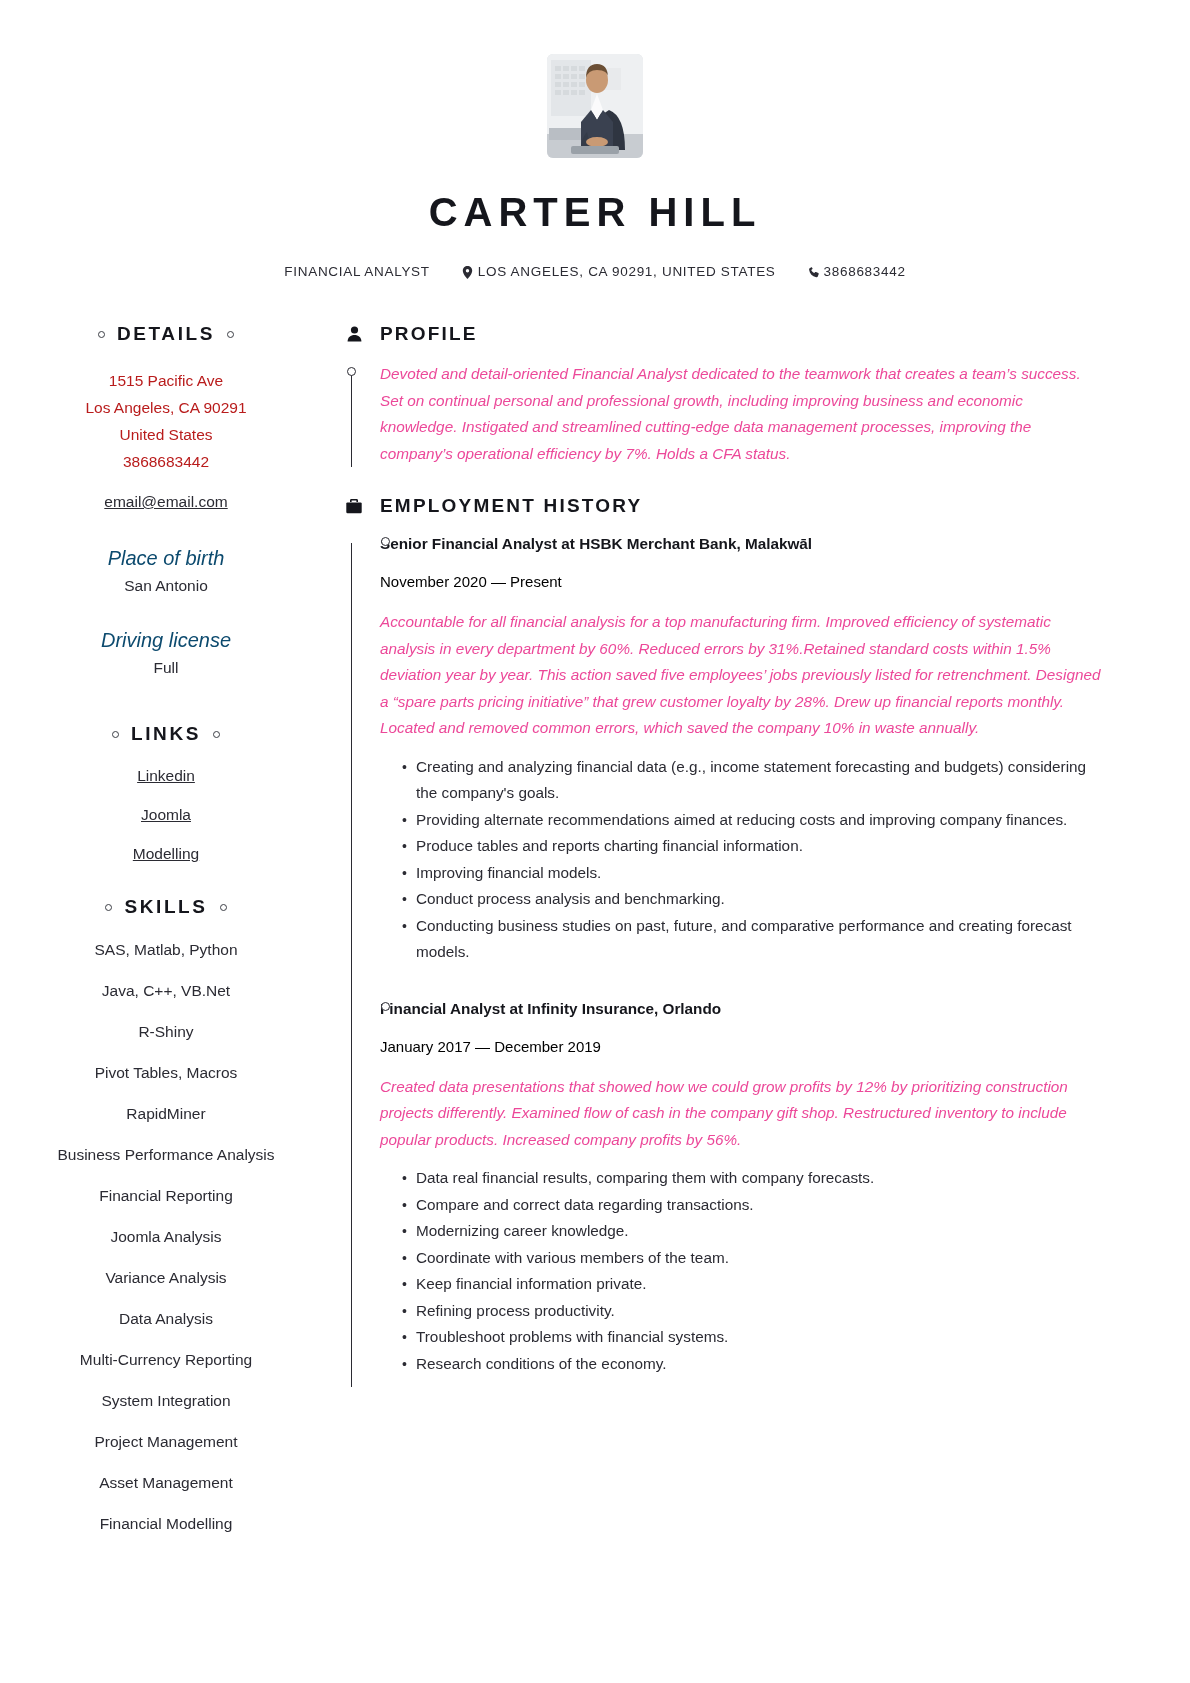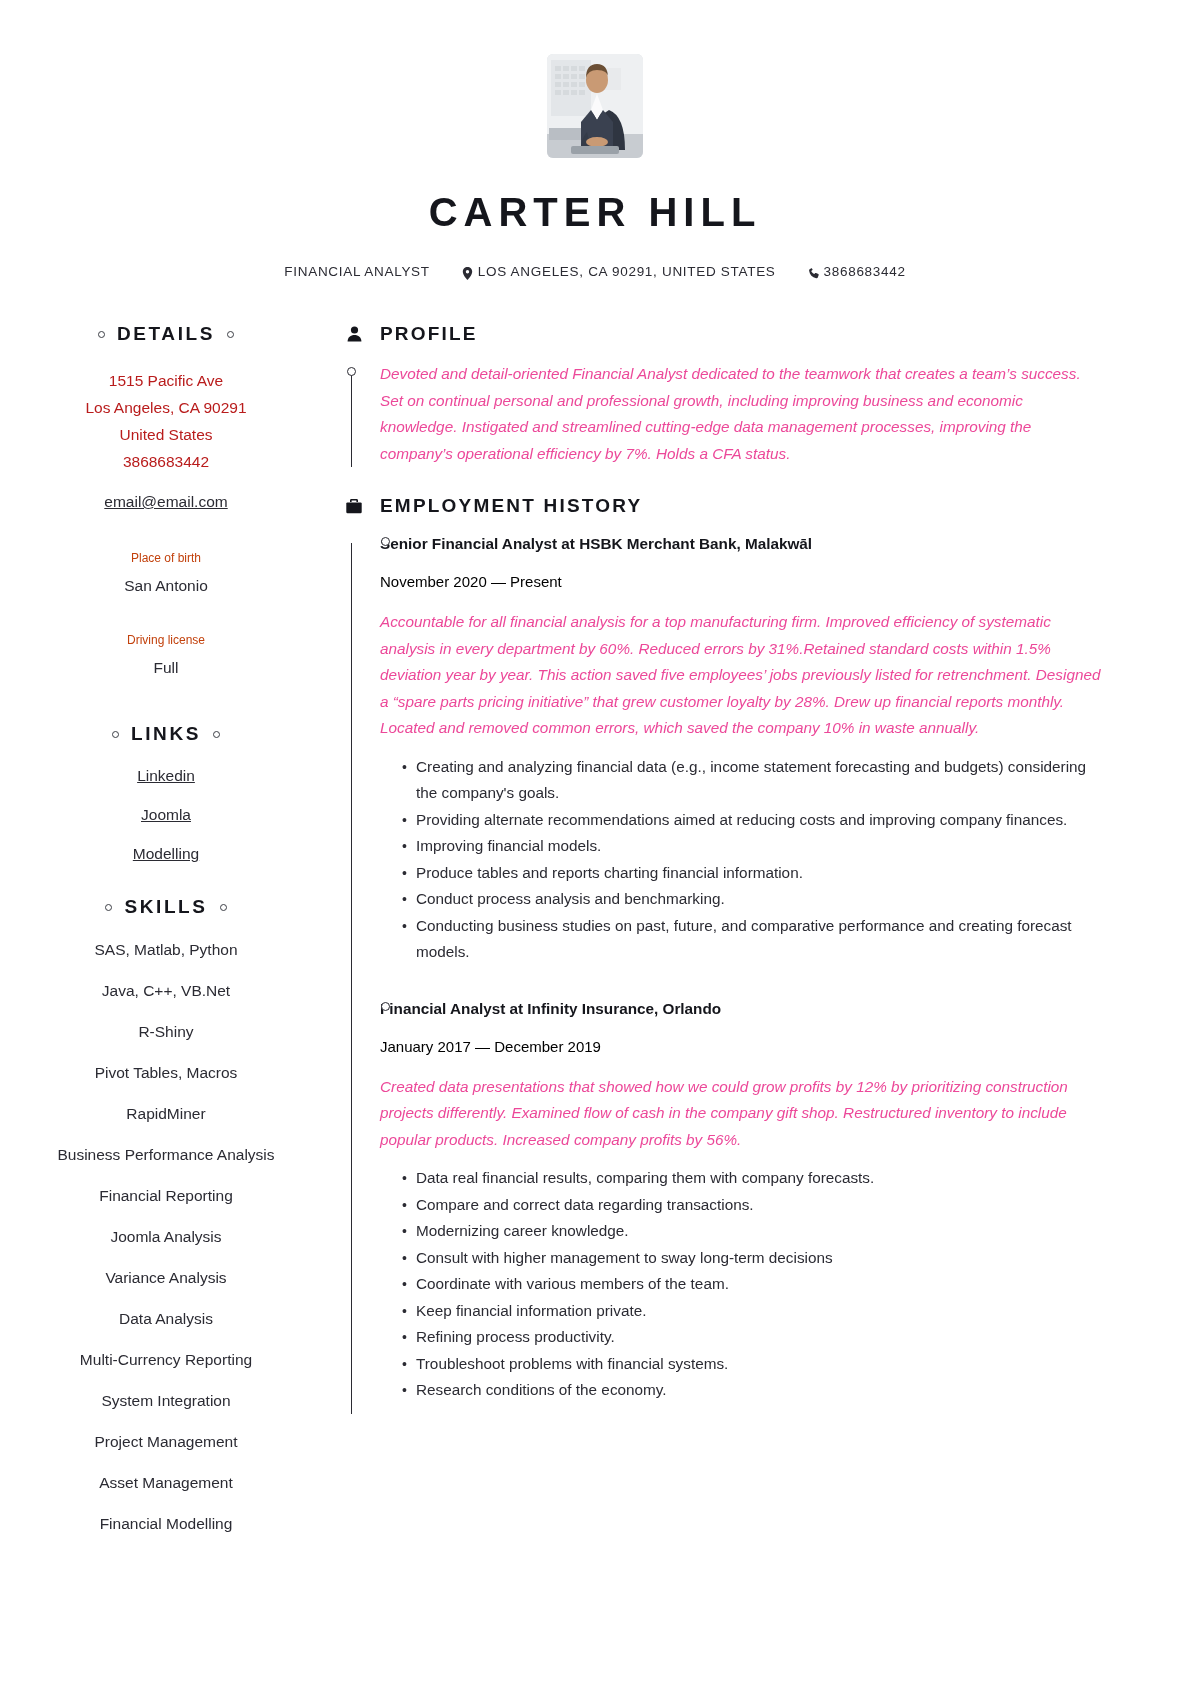--- a/index.html
+++ b/index.html
@@ -40,21 +40,21 @@
     margin-top: 32px;
     font-size: 13.5px;
     letter-spacing: 0.7px;
     color: #2b2b33;
     display: flex;
     justify-content: center;
     align-items: center;
     gap: 10px;
     flex-wrap: nowrap;
   }
-  .contact-item { display: inline-flex; align-items: flex-end; gap: 5px; white-space: nowrap; }
+  .contact-item { display: inline-flex; align-items: center; gap: 5px; white-space: nowrap; }
   .contact-gap { display: inline-block; width: 12px; }
   .mini-icon { display: inline-block; width: 11px; height: 13px; position: relative; top: 1px; }
   .mini-icon svg { display: block; }
 
   
   .columns { display: flex; margin-top: 44px; }
   .sidebar { width: 318px; flex: 0 0 318px; text-align: center; padding-left: 14px; }
   .main { flex: 1; padding-left: 28px; padding-right: 88px; position: relative; }
 
   
@@ -64,21 +64,21 @@
     letter-spacing: 2.6px;
     color: #15161c;
     display: flex; align-items: center; justify-content: center; gap: 12px;
     margin-bottom: 22px;
   }
   .dot-mark {
     width: 7px; height: 7px; border-radius: 50%;
     border: 1.6px solid #3c3f46; display: inline-block;
   }
   .side-line { font-size: 15.5px; line-height: 27px; color: #b91c1c; }
-  .side-label { font-size: 12px; color: #c2410c; line-height: 27px; }
+  .side-label { font-size: 20px; color: #0c4a6e; line-height: 27px; font-style: italic; }
   .side-value { font-size: 15.5px; color: #2b2b33; line-height: 27px; }
   .side-email { font-size: 15.5px; color: #2b2b33; text-decoration: underline; line-height: 30px; display:inline-block; }
   .side-spacer-sm { height: 12px; }
   .side-spacer-md { height: 28px; }
   .side-spacer-lg { height: 42px; }
   .link-item {
     display: block;
     font-size: 15.5px;
     color: #2b2b33;
     text-decoration: underline;
@@ -313,37 +313,36 @@
           <span class="tl-rail"></span>
           <div id="jobs-list">
               <div class="job">
                 <span class="tl-dot" style="top: 4px;"></span>
                 <div class="job-title">Senior Financial Analyst at HSBK Merchant Bank, Malakwāl</div>
                 <div class="job-dates">November 2020 — Present</div>
                 <p class="para-italic job-desc">Accountable for all financial analysis for a top manufacturing firm. Improved efficiency of systematic analysis in every department by 60%. Reduced errors by 31%.Retained standard costs within 1.5% deviation year by year. This action saved five employees’ jobs previously listed for retrenchment. Designed a “spare parts pricing initiative” that grew customer loyalty by 28%. Drew up financial reports monthly. Located and removed common errors, which saved the company 10% in waste annually.</p>
                 <ul class="bullets">
                   <li>Creating and analyzing financial data (e.g., income statement forecasting and budgets) considering the company's goals.</li>
                   <li>Providing alternate recommendations aimed at reducing costs and improving company finances.</li>
+                  <li>Produce tables and reports charting financial information.</li>
                   <li>Improving financial models.</li>
-                  <li>Produce tables and reports charting financial information.</li>
                   <li>Conduct process analysis and benchmarking.</li>
                   <li>Conducting business studies on past, future, and comparative performance and creating forecast models.</li>
                 </ul>
               </div>
               <div class="job-gap"></div>
               <div class="job">
                 <span class="tl-dot" style="top: 4px;"></span>
                 <div class="job-title">Financial Analyst at Infinity Insurance, Orlando</div>
                 <div class="job-dates">January 2017 — December 2019</div>
                 <p class="para-italic job-desc">Created data presentations that showed how we could grow profits by 12% by prioritizing construction projects differently. Examined flow of cash in the company gift shop. Restructured inventory to include popular products. Increased company profits by 56%.</p>
                 <ul class="bullets">
                   <li>Data real financial results, comparing them with company forecasts.</li>
                   <li>Compare and correct data regarding transactions.</li>
                   <li>Modernizing career knowledge.</li>
-                  <li>Consult with higher management to sway long-term decisions</li>
                   <li>Coordinate with various members of the team.</li>
                   <li>Keep financial information private.</li>
                   <li>Refining process productivity.</li>
                   <li>Troubleshoot problems with financial systems.</li>
                   <li>Research conditions of the economy.</li>
                 </ul>
               </div>
             </div>
         </div>
       </section>

